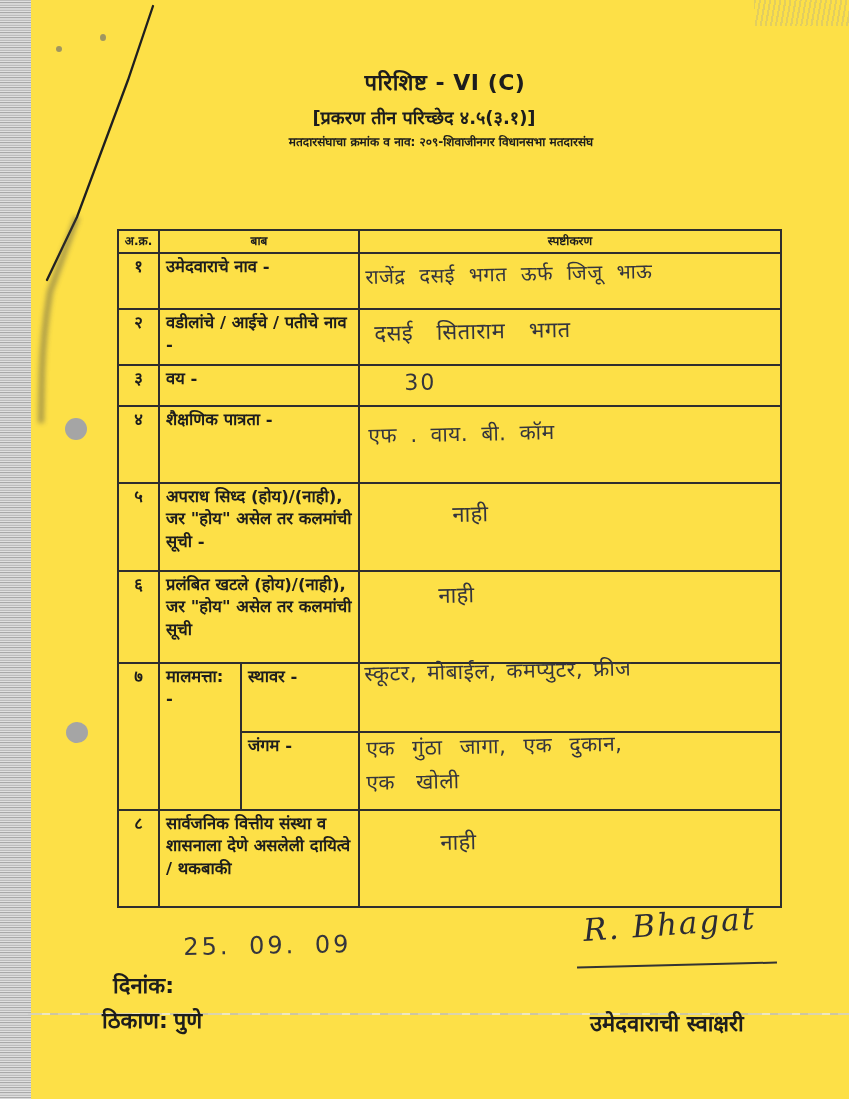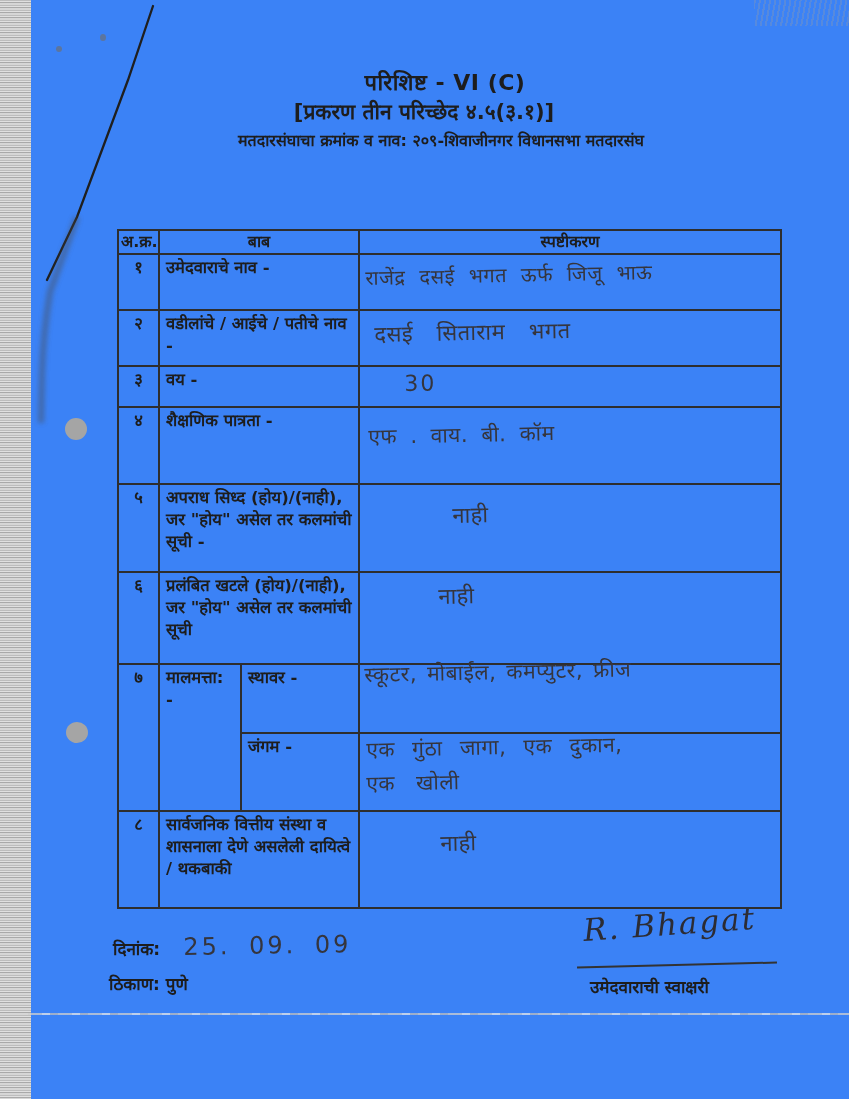--- a/index.html
+++ b/index.html
@@ -1,18 +1,18 @@
 <!DOCTYPE html>
 <html><head>
 <meta charset="utf-8">
 <style>
   html,body{margin:0;padding:0;background:#ffffff;}
   .page{
     position:relative; width:849px; height:1099px;
-    background:#3b82f6; overflow:hidden;
+    background:#fde047; overflow:hidden;
     font-family:"DejaVu Sans","Liberation Sans",sans-serif;
     color:#1d1d1d;
   }
   
   .scan-band{
     position:absolute; left:0; top:0; width:31px; height:1099px;
     background:repeating-linear-gradient(180deg,
       #bdbdbd 0px,#bdbdbd 1px,#e0e0e0 1px,#e0e0e0 2px,
       #a9a9a9 2px,#a9a9a9 3px,#d6d6d6 3px,#d6d6d6 5px);
   }
@@ -29,33 +29,33 @@
   }
   .scan-line-bottom{
     position:absolute; left:28px; top:1013px; width:821px; height:2px;
     background:repeating-linear-gradient(90deg,#cfcfcf 0 14px,#e9e9e9 14px 22px,#bdbdbd 22px 30px);
     opacity:.75;
   }
   
   .hdr-block{position:absolute; left:85px; top:66px; width:720px; text-align:center;}
   .title{font-size:22px; font-weight:bold; letter-spacing:.5px;}
   .sub1{margin-top:33px; margin-left:-38px; font-size:17.5px; font-weight:bold;}
-  .sub2{margin-top:1px;  margin-left:-42px; font-size:21px;   font-weight:bold;}
-  .sub3{margin-top:4px;  margin-left:-8px;  font-size:16px;   font-weight:bold;}
+  .sub2{margin-top:9px;  margin-left:-42px; font-size:18px;   font-weight:bold;}
+  .sub3{margin-top:4px;  margin-left:-8px;  font-size:12px;   font-weight:bold;}
   
   table.form{
     position:absolute; left:117px; top:229px; width:663px;
     border-collapse:collapse; table-layout:fixed;
   }
   table.form td{
     border:2px solid #2e2e2e; vertical-align:top;
     font-size:16.5px; font-weight:600; color:#1d1d1d;
     padding:2px 6px; position:relative; line-height:1.35;
   }
-  tr.hdr td{height:21px; text-align:center; padding:0 2px; font-size:16px; vertical-align:middle;}
+  tr.hdr td{height:21px; text-align:center; padding:0 2px; font-size:12px; vertical-align:middle;}
   tr.r1 td{height:50px;} tr.r2 td{height:50px;} tr.r3 td{height:35px;}
   tr.r4 td{height:71px;} tr.r5 td{height:82px;} tr.r6 td{height:86px;}
   tr.r7a td{height:63px;} tr.r7b td{height:72px;margin-left:24px;} tr.r8 td{height:91px;}
   td.sr{text-align:center; padding-top:3px;}
   td.sub-label{vertical-align:middle;}
   
   .hw{
     position:absolute; display:inline-block; white-space:nowrap;
     color:#35353d; font-weight:400;
     transform:rotate(-1.2deg); transform-origin:left top;
@@ -65,23 +65,23 @@
   .hw-father{left:14px; top:9px; font-size:22px; word-spacing:16px;}
   .hw-age{left:44px; top:2px; font-size:22px; letter-spacing:2px;}
   .hw-edu{left:8px; top:15px; font-size:21px; word-spacing:6px;}
   .hw-no5{left:92px; top:16px; font-size:22px;}
   .hw-no6{left:78px; top:9px; font-size:22px;}
   .hw-mov{left:4px; top:-4px; font-size:21px; word-spacing:3px;}
   .hw-imm1{left:6px; top:2px; font-size:21px; word-spacing:10px;}
   .hw-imm2{left:6px; top:36px; font-size:21px; word-spacing:14px;}
   .hw-no8{left:80px; top:17px; font-size:22px;}
   
-  .f-label{position:absolute; font-size:17px; font-weight:bold;}
+  .f-label{position:absolute; font-size:22px; font-weight:bold;margin-top:32px;}
   .date-label{left:113px; top:937px;}
-  .place-line{left:109px; top:972px;}
+  .place-line{left:102px; top:972px;}
   .place-value{font-weight:bold; margin-left:6px;}
   .hw-date{left:183px; top:933px; font-size:24px; letter-spacing:3px; word-spacing:8px; transform:rotate(-1deg);}
   .hw-sign{
     left:582px; top:912px; font-size:31px;
     font-family:"DejaVu Serif","Liberation Serif",serif;
     font-style:italic; letter-spacing:2px; color:#2c2c34;
     transform:rotate(-4deg);
   }
   .sign-line{
     position:absolute; left:577px; top:964px; width:200px; height:0;

